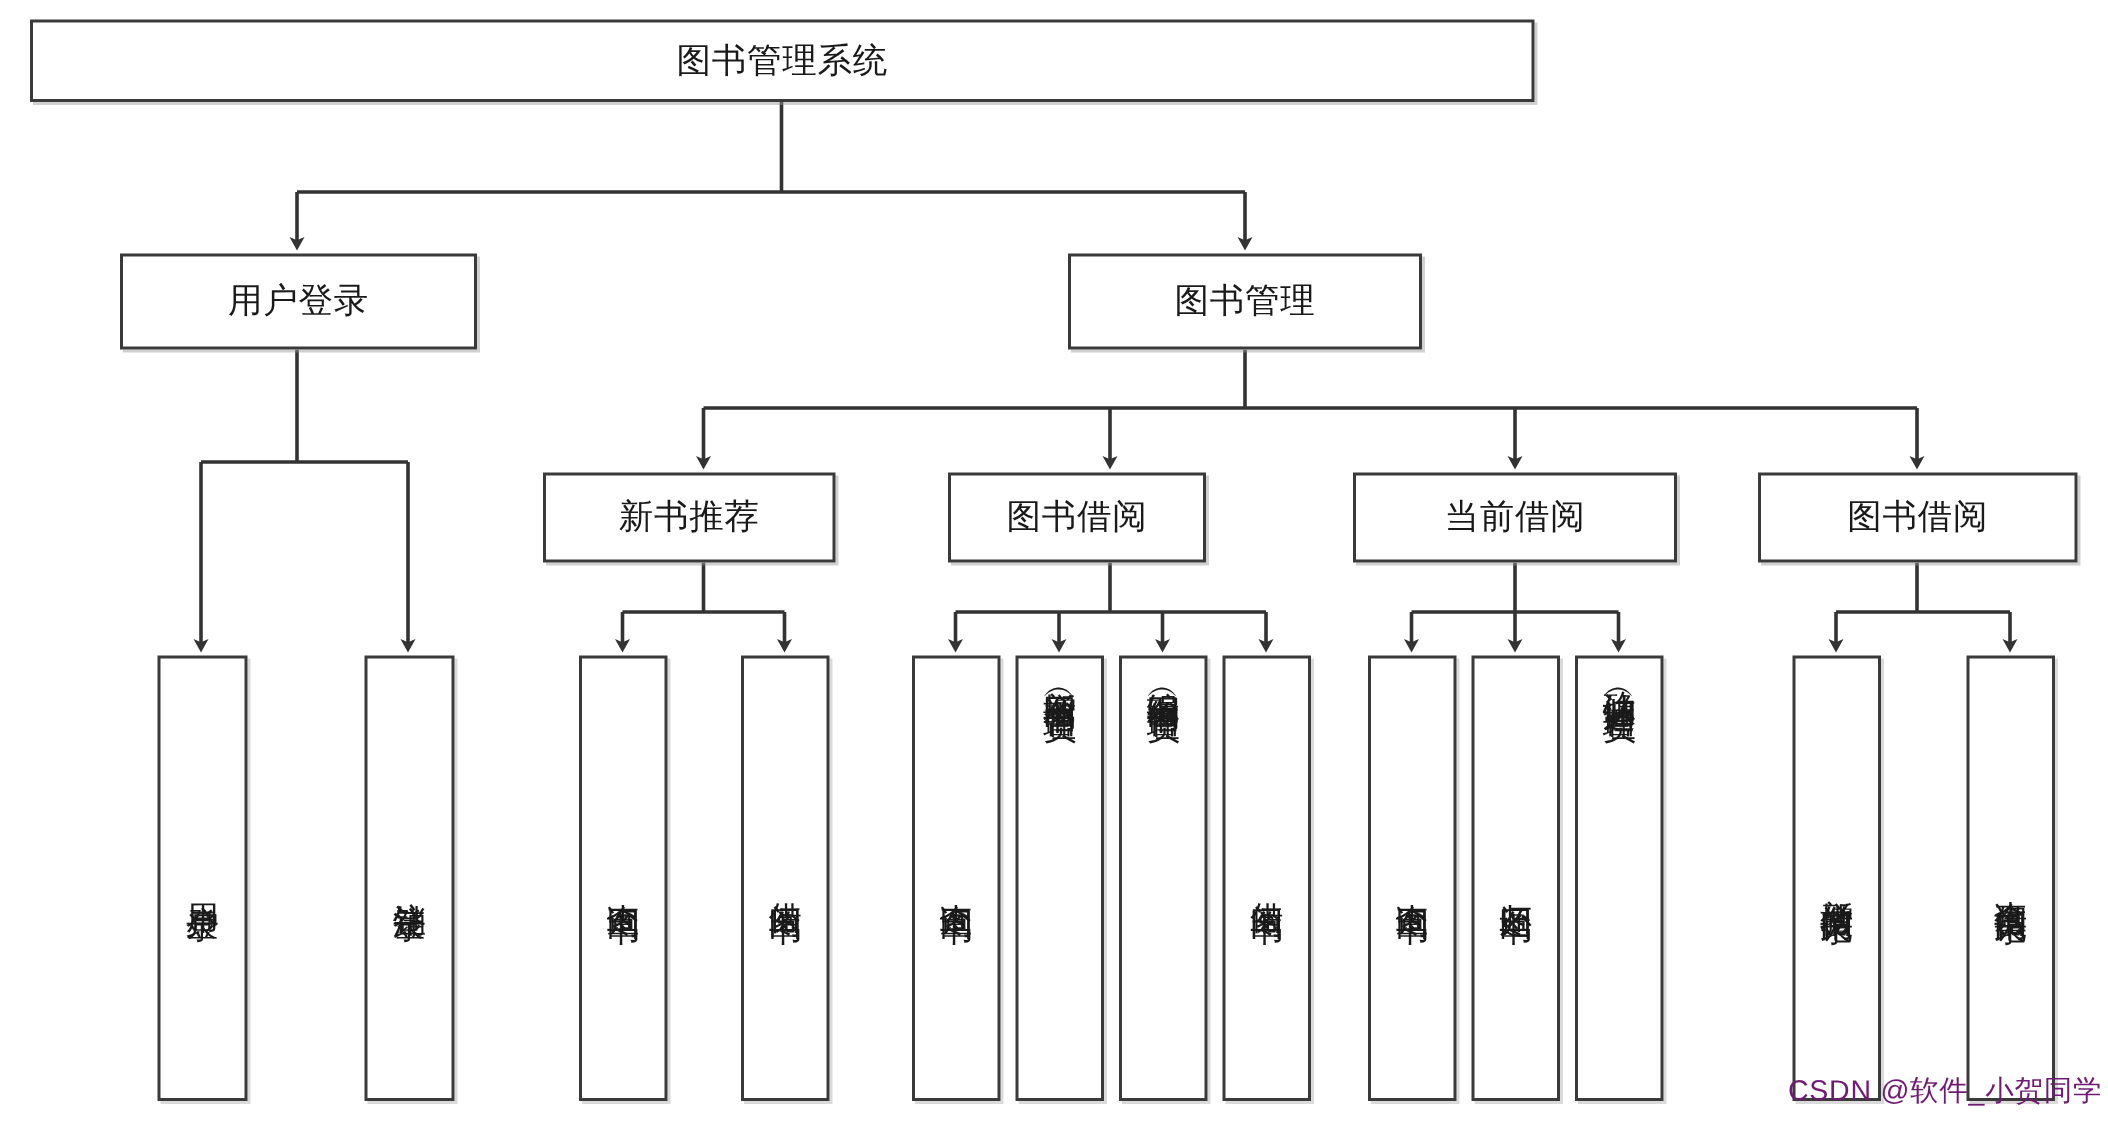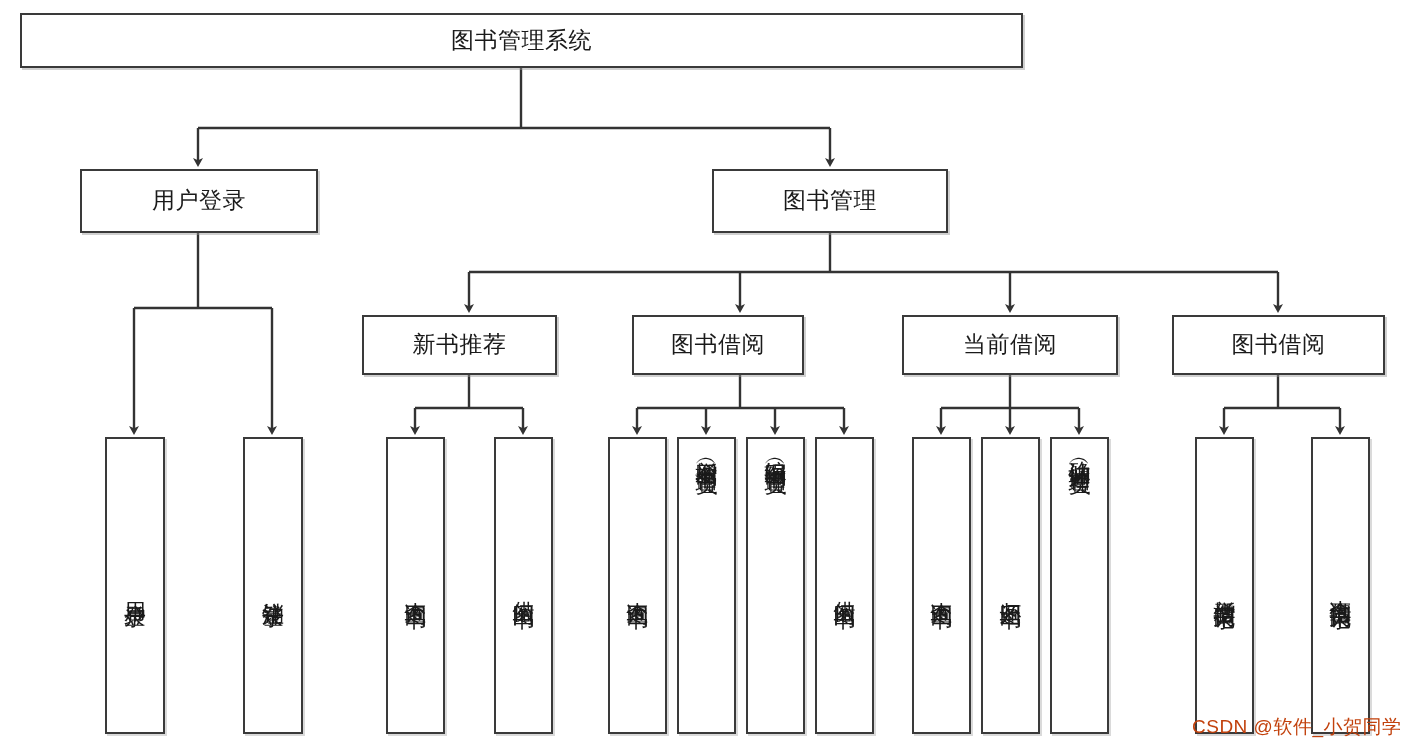--- a/index.html
+++ b/index.html
@@ -60,21 +60,21 @@
     font-size: 22px;
     color: #1a1a1a;
     line-height: 1.28;
     letter-spacing: 2px;
     white-space: nowrap;
     padding-top: 4px;
   }
   .watermark {
     position: absolute;
     font-size: 19px;
-    color: #c2410c;
+    color: #701a75;
     white-space: nowrap;
     letter-spacing: 0.5px;
   }
   svg.connectors {
     position: absolute;
     left: 0; top: 0;
     width: 1405px;
     height: 747px;
     pointer-events: none;
   }

